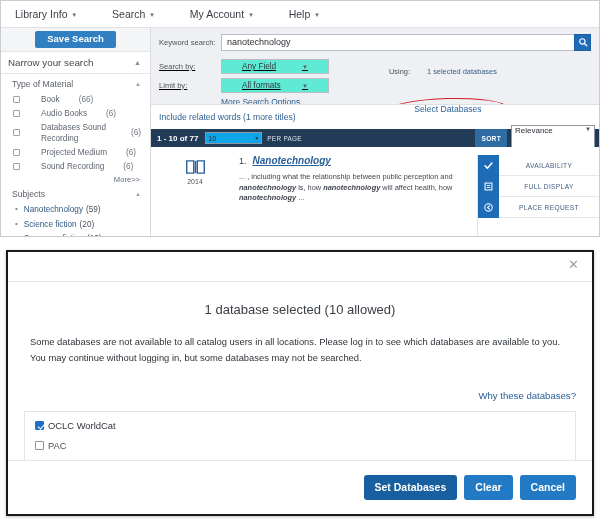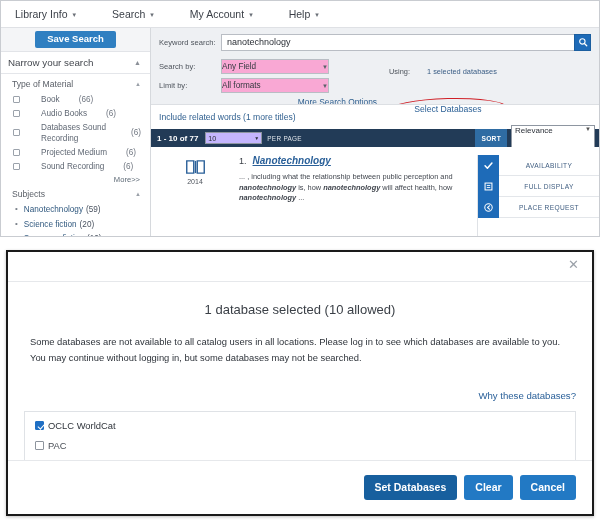--- a/index.html
+++ b/index.html
@@ -92,33 +92,32 @@
     font-size:9px; color:#2b2f36; padding:0 5px; outline:none;
     font-family:"Liberation Sans", sans-serif;
   }
   .key-go {
     width:17px; height:17px; background:#1e6bb8; border:1px solid #1b5e9f;
     display:flex; align-items:center; justify-content:center;
     margin-left:-1px; cursor:pointer;
   }
 
   .optsrow { display:flex; padding:3px 8px 0 8px; }
-  .optcol-left { width:218px; }
+  .optcol-left { width:218px;text-decoration:underline; }
   .opt-line { display:flex; align-items:center; margin-bottom:4px; }
   .opt-lbl { font-size:7.6px; color:#4d535b; width:62px; }
   .sel {
-    width:108px; height:15px; border:1px solid #b9bdc4; background:#f9a8d4;
-    font-size:8.2px; color:#33383f; padding:0 0; display:flex;
+    width:108px; height:15px; border:1px solid #b9bdc4; background:#5eead4;
+    font-size:8.2px; color:#33383f; padding:0 20px; display:flex;
     align-items:center; justify-content:space-between; cursor:pointer;
   }
   .sel .cv { font-size:6px; color:#5b6068; }
   .more-opts {
-    font-size:8.4px; color:#2f5f8f; margin-top:2px;
+    font-size:8.4px; color:#2f5f8f; margin-left:62px; margin-top:2px;
     cursor:pointer;
-    text-align:right;
   }
   .optcol-right { flex:1; position:relative; padding-left:12px; }
   .using-line { display:flex; align-items:flex-end; margin-top:8px; }
   .using-lbl { font-size:7.4px; color:#4d535b; width:38px; }
   .using-val { font-size:7.4px; color:#3a5d85; }
   .seldb-wrap {
     position:relative; margin-top:22px; width:118px; height:22px;
     display:flex; align-items:center; justify-content:center;
   }
   .seldb-txt { font-size:8.6px; color:#2a5f95; cursor:pointer; z-index:2; }
@@ -135,21 +134,21 @@
   }
   .relwords span { font-size:8.6px; color:#2f5f8f; cursor:pointer; }
 
   .sortbar {
     position:absolute; left:0; top:101px; width:100%; height:18px;
     background:#223b57; display:flex; align-items:center;
     padding:0 0 0 6px;
   }
   .cnt { font-size:8px; color:#fff; font-weight:bold; margin-right:7px; }
   .perpage-sel {
-    height:12px; min-width:22px; background:#c4b5fd; border:1px solid #8e96a1;
+    height:12px; min-width:22px; background:#0ea5e9; border:1px solid #8e96a1;
     font-size:7.2px; color:#2b3038; display:flex; align-items:center;
     justify-content:flex-start; padding:0 2px; cursor:pointer;gap:38px;
   }
   .perpage-sel .cv { font-size:5px; }
   .perpage-lbl { font-size:6.4px; color:#dfe4ea; margin-left:5px; letter-spacing:.3px; }
   .sort-right { margin-left:auto; display:flex; align-items:center; height:100%; }
   .sort-lbl {
     font-size:6.6px; color:#fff; font-weight:bold; background:#2f6ca3;
     height:100%; display:flex; align-items:center; padding:0 6px;
     letter-spacing:.3px;

